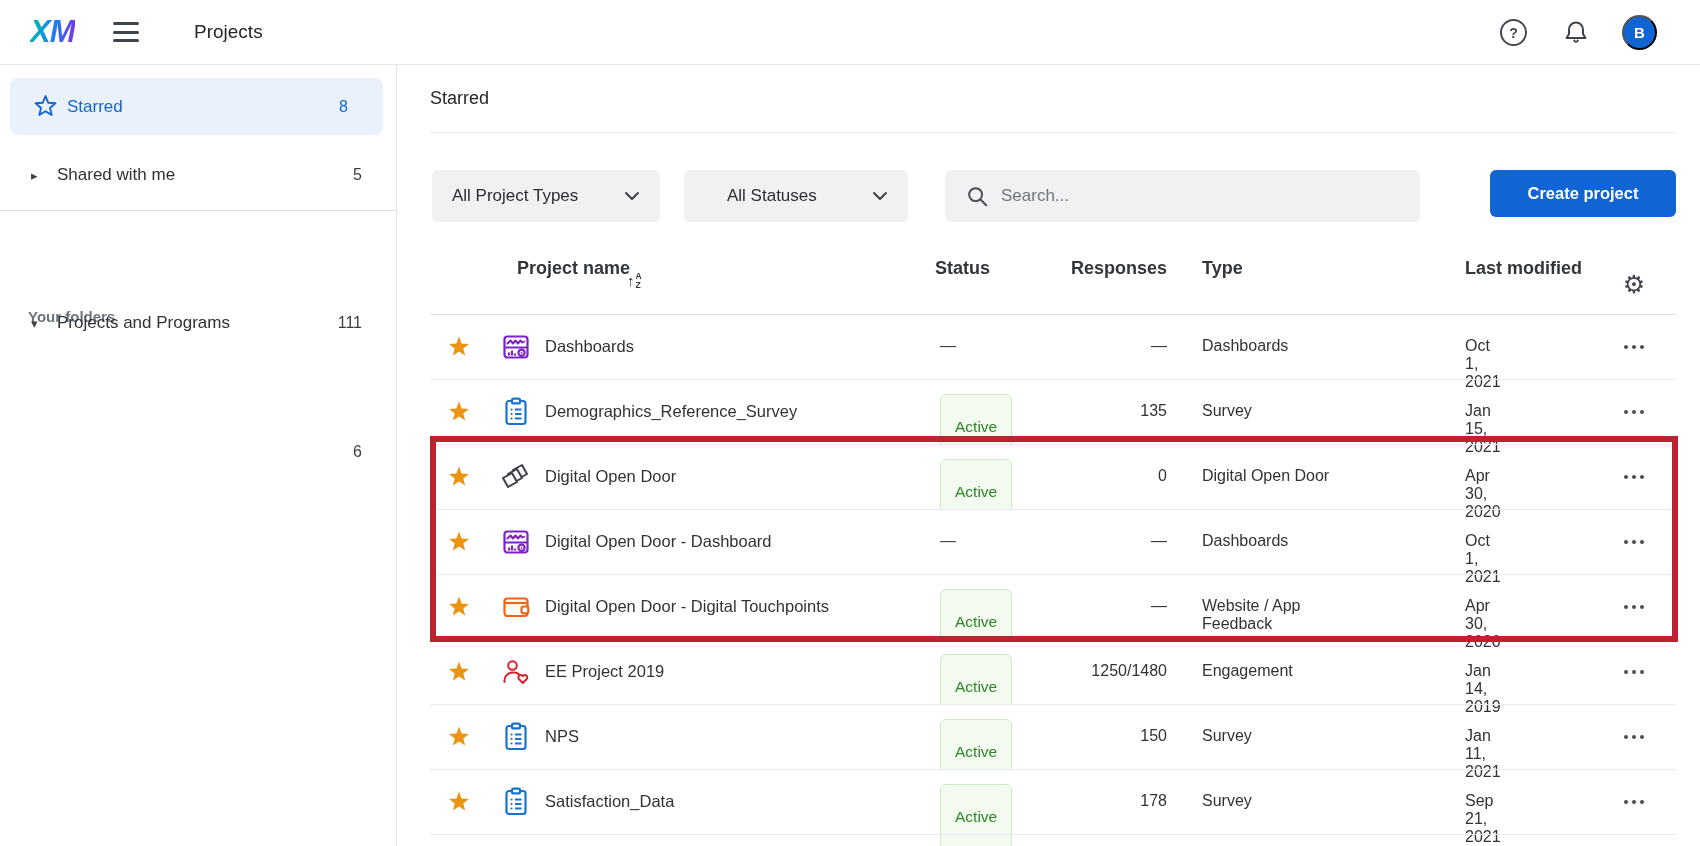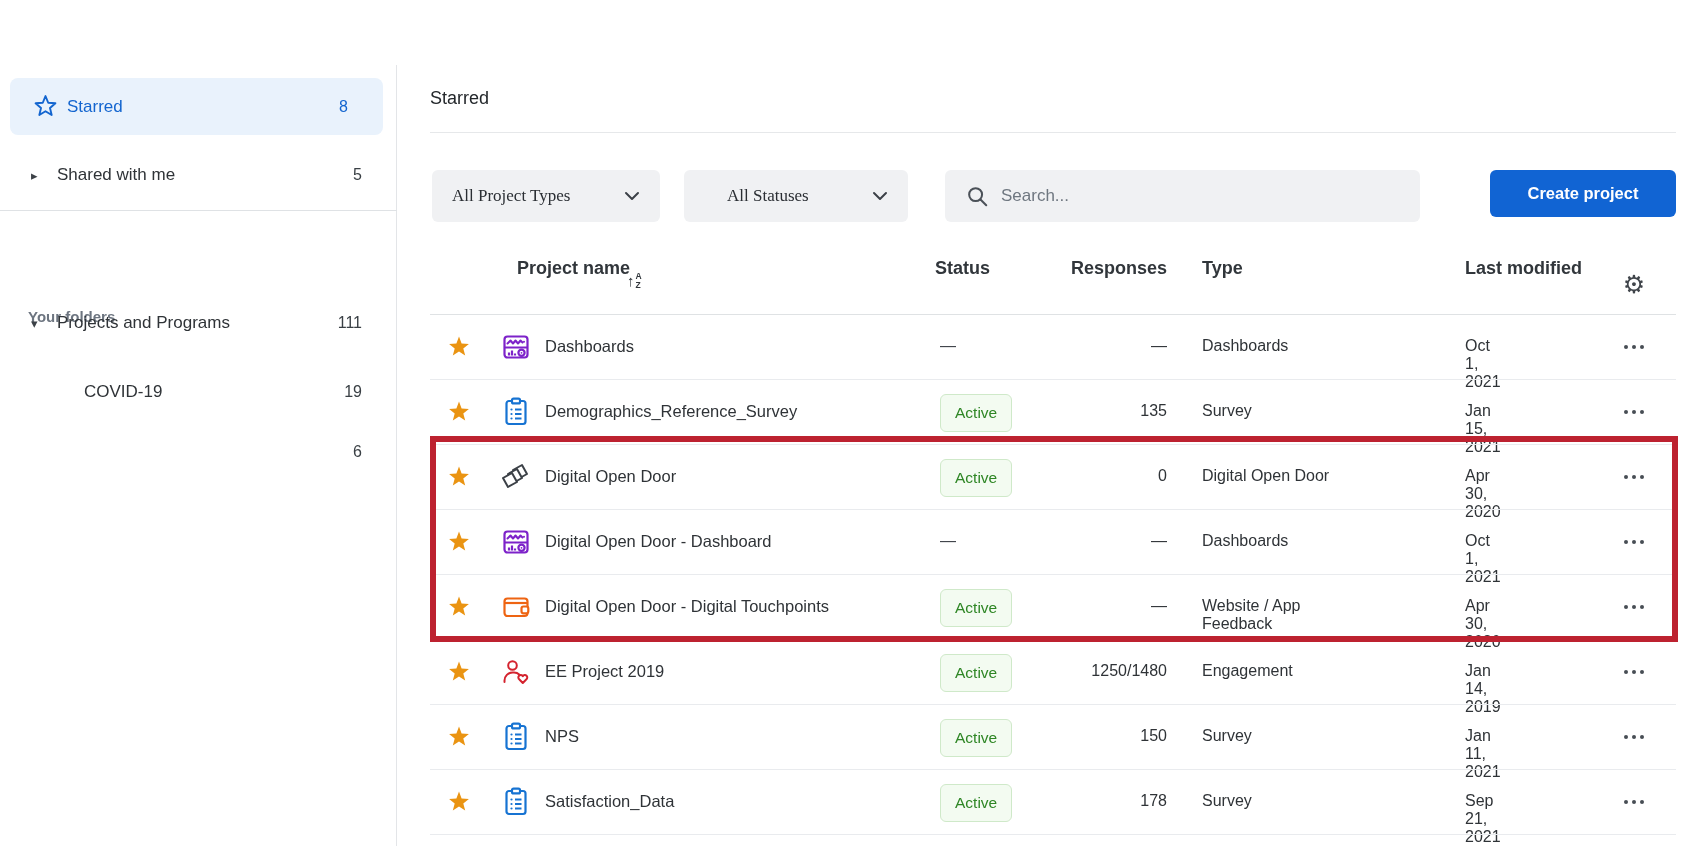--- a/index.html
+++ b/index.html
@@ -48,21 +48,21 @@
   .side-pp { top: 229px; }
   .side-covid { top: 298px; }
   .side-covid .label { left: 84px; }
   .side-unnamed { top: 358px; }
 
   
   .content-heading { position: absolute; left: 430px; top: 88px; font-size: 18px; color: #23272b; }
   .heading-divider { position: absolute; left: 430px; top: 132px; width: 1246px; height: 1px; background: #e6e8ea; }
 
   .filter-btn { position: absolute; top: 170px; height: 52px; background: #f0f1f3; border: none; border-radius: 6px;
-                font-family: Liberation Serif, serif; font-size: 17px; color: #2a2e33; cursor: pointer;
+                font-family: Liberation Sans, sans-serif; font-size: 17px; color: #2a2e33; cursor: pointer;
                 display: flex; align-items: center; justify-content: space-between; padding: 0 20px; }
   .filter-pt { left: 432px; width: 228px; }
   .filter-st { left: 684px; width: 224px; padding-left: 43px; }
   .search-wrap { position: absolute; left: 945px; top: 170px; width: 475px; height: 52px;
                  background: #f0f1f3; border-radius: 6px; }
   .search-wrap svg { position: absolute; left: 20px; top: 14px; }
   .search-input { position: absolute; left: 56px; top: 0; width: 405px; height: 52px; border: none; outline: none;
                   background: transparent; font-family: "Liberation Sans", sans-serif; font-size: 17px; color: #2a2e33; }
   .search-input::placeholder { color: #6f7780; opacity: 1; }
   .create-btn { position: absolute; left: 1490px; top: 170px; width: 186px; height: 47px; background: #1164d3;
@@ -84,40 +84,57 @@
               background: transparent; color: #40454b; font-size: 25px; line-height: 30px; cursor: pointer; }
   .header-divider { position: absolute; left: 430px; top: 314px; width: 1246px; height: 1px; background: #dfe2e4; }
 
   .rows { position: absolute; left: 0; top: 315px; width: 1700px; }
   .row { position: relative; width: 1352px; height: 65px; background: #fff; }
   .row .row-divider { position: absolute; left: 430px; bottom: 0; width: 1246px; height: 1px; background: #e9ebee; }
   .row .star { position: absolute; left: 448px; top: 21px; width: 22px; height: 22px; cursor: pointer; }
   .row .ricon { position: absolute; left: 500px; top: 16px; width: 32px; height: 32px; }
   .row .rname { position: absolute; left: 545px; top: 22px; font-size: 16.5px; color: #2f3337; cursor: pointer; }
   .row .rstatus { position: absolute; left: 940px; top: 22px; font-size: 16px; color: #3c4147; }
-  .row .rstatus.badge { top: 14px; padding: 9px 14px; border-radius: 6px; background: #f3fbf1;
+  .row .rstatus.badge { top: 14px; padding: 23px 14px; border-radius: 6px; background: #f3fbf1;
                         border: 1px solid #cfe9c9; color: #2e8625; font-size: 15.5px; }
   .row .rresp { position: absolute; left: 1040px; top: 22px; width: 127px; text-align: right;
                 font-size: 16px; color: #2f3337; }
   .row .rtype { position: absolute; left: 1202px; top: 22px; font-size: 16px; color: #2f3337; }
   .row .rmod { position: absolute; left: 1465px; top: 22px; font-size: 16px; color: #2f3337; }
   .row .rmenu { position: absolute; left: 1612px; top: 20px; width: 44px; height: 24px; border: none;
                 background: transparent; cursor: pointer; display: flex; align-items: center;
                 justify-content: center; gap: 3.5px; }
   .row .rmenu i { display: block; width: 4.5px; height: 4.5px; border-radius: 50%; background: #474d54; }
 
   
   .red-box { position: absolute; left: 430px; top: 436px; width: 1248px; height: 206px;
              border: 6px solid #bd2230; z-index: 20; pointer-events: none; }
 </style>
 </head>
 <body>
 
 <div id="app">
 
+  <header class="topbar">
+    <div class="logo">XM</div>
+    <button class="hamburger">
+        <i></i>
+        <i></i>
+        <i></i>
+      </button>
+    <div class="topbar-title">Projects</div>
+    <button class="help-btn">?</button>
+    <button class="bell-btn">
+      <svg width="28" height="28" viewBox="0 0 28 28" fill="none" stroke="#3f444a" stroke-width="2" stroke-linejoin="round">
+        <path d="M14 4.5 A7 7 0 0 1 21 11.5 V16 L23.5 20 H4.5 L7 16 V11.5 A7 7 0 0 1 14 4.5 Z"></path>
+        <path d="M12.2 22.5 A1.9 1.9 0 0 0 15.8 22.5" stroke-linecap="round"></path>
+      </svg>
+    </button>
+    <button class="avatar">B</button>
+  </header>
 
   <nav class="sidebar">
     <div class="side-item side-starred">
       <svg class="star-outline" width="23" height="22" viewBox="0 0 22 21" fill="none" stroke="#1365cf" stroke-width="1.8" stroke-linejoin="round">
         <polygon points="11,1 13.6,7.4 20.5,7.9 15.3,12.4 16.9,19.1 11,15.5 5.1,19.1 6.7,12.4 1.5,7.9 8.4,7.4"></polygon>
       </svg>
       <span class="label">Starred</span>
       <span class="count">8</span>
     </div>
     <div class="side-item side-shared">
@@ -125,24 +142,20 @@
       <span class="label">Shared with me</span>
       <span class="count">5</span>
     </div>
     <div class="side-divider"></div>
     <div class="folders-heading">Your folders</div>
     <div class="side-item side-pp">
       <i class="tri">▾</i>
       <span class="label">Projects and Programs</span>
       <span class="count">111</span>
     </div>
-    <div class="side-item side-covid">
-      <span class="label">COVID-19</span>
-      <span class="count">19</span>
-    </div>
     <div class="side-item side-unnamed">
       <span class="label"></span>
       <span class="count">6</span>
     </div>
   </nav>
 
   <main>
     <div class="content-heading">Starred</div>
     <div class="heading-divider"></div>
 

